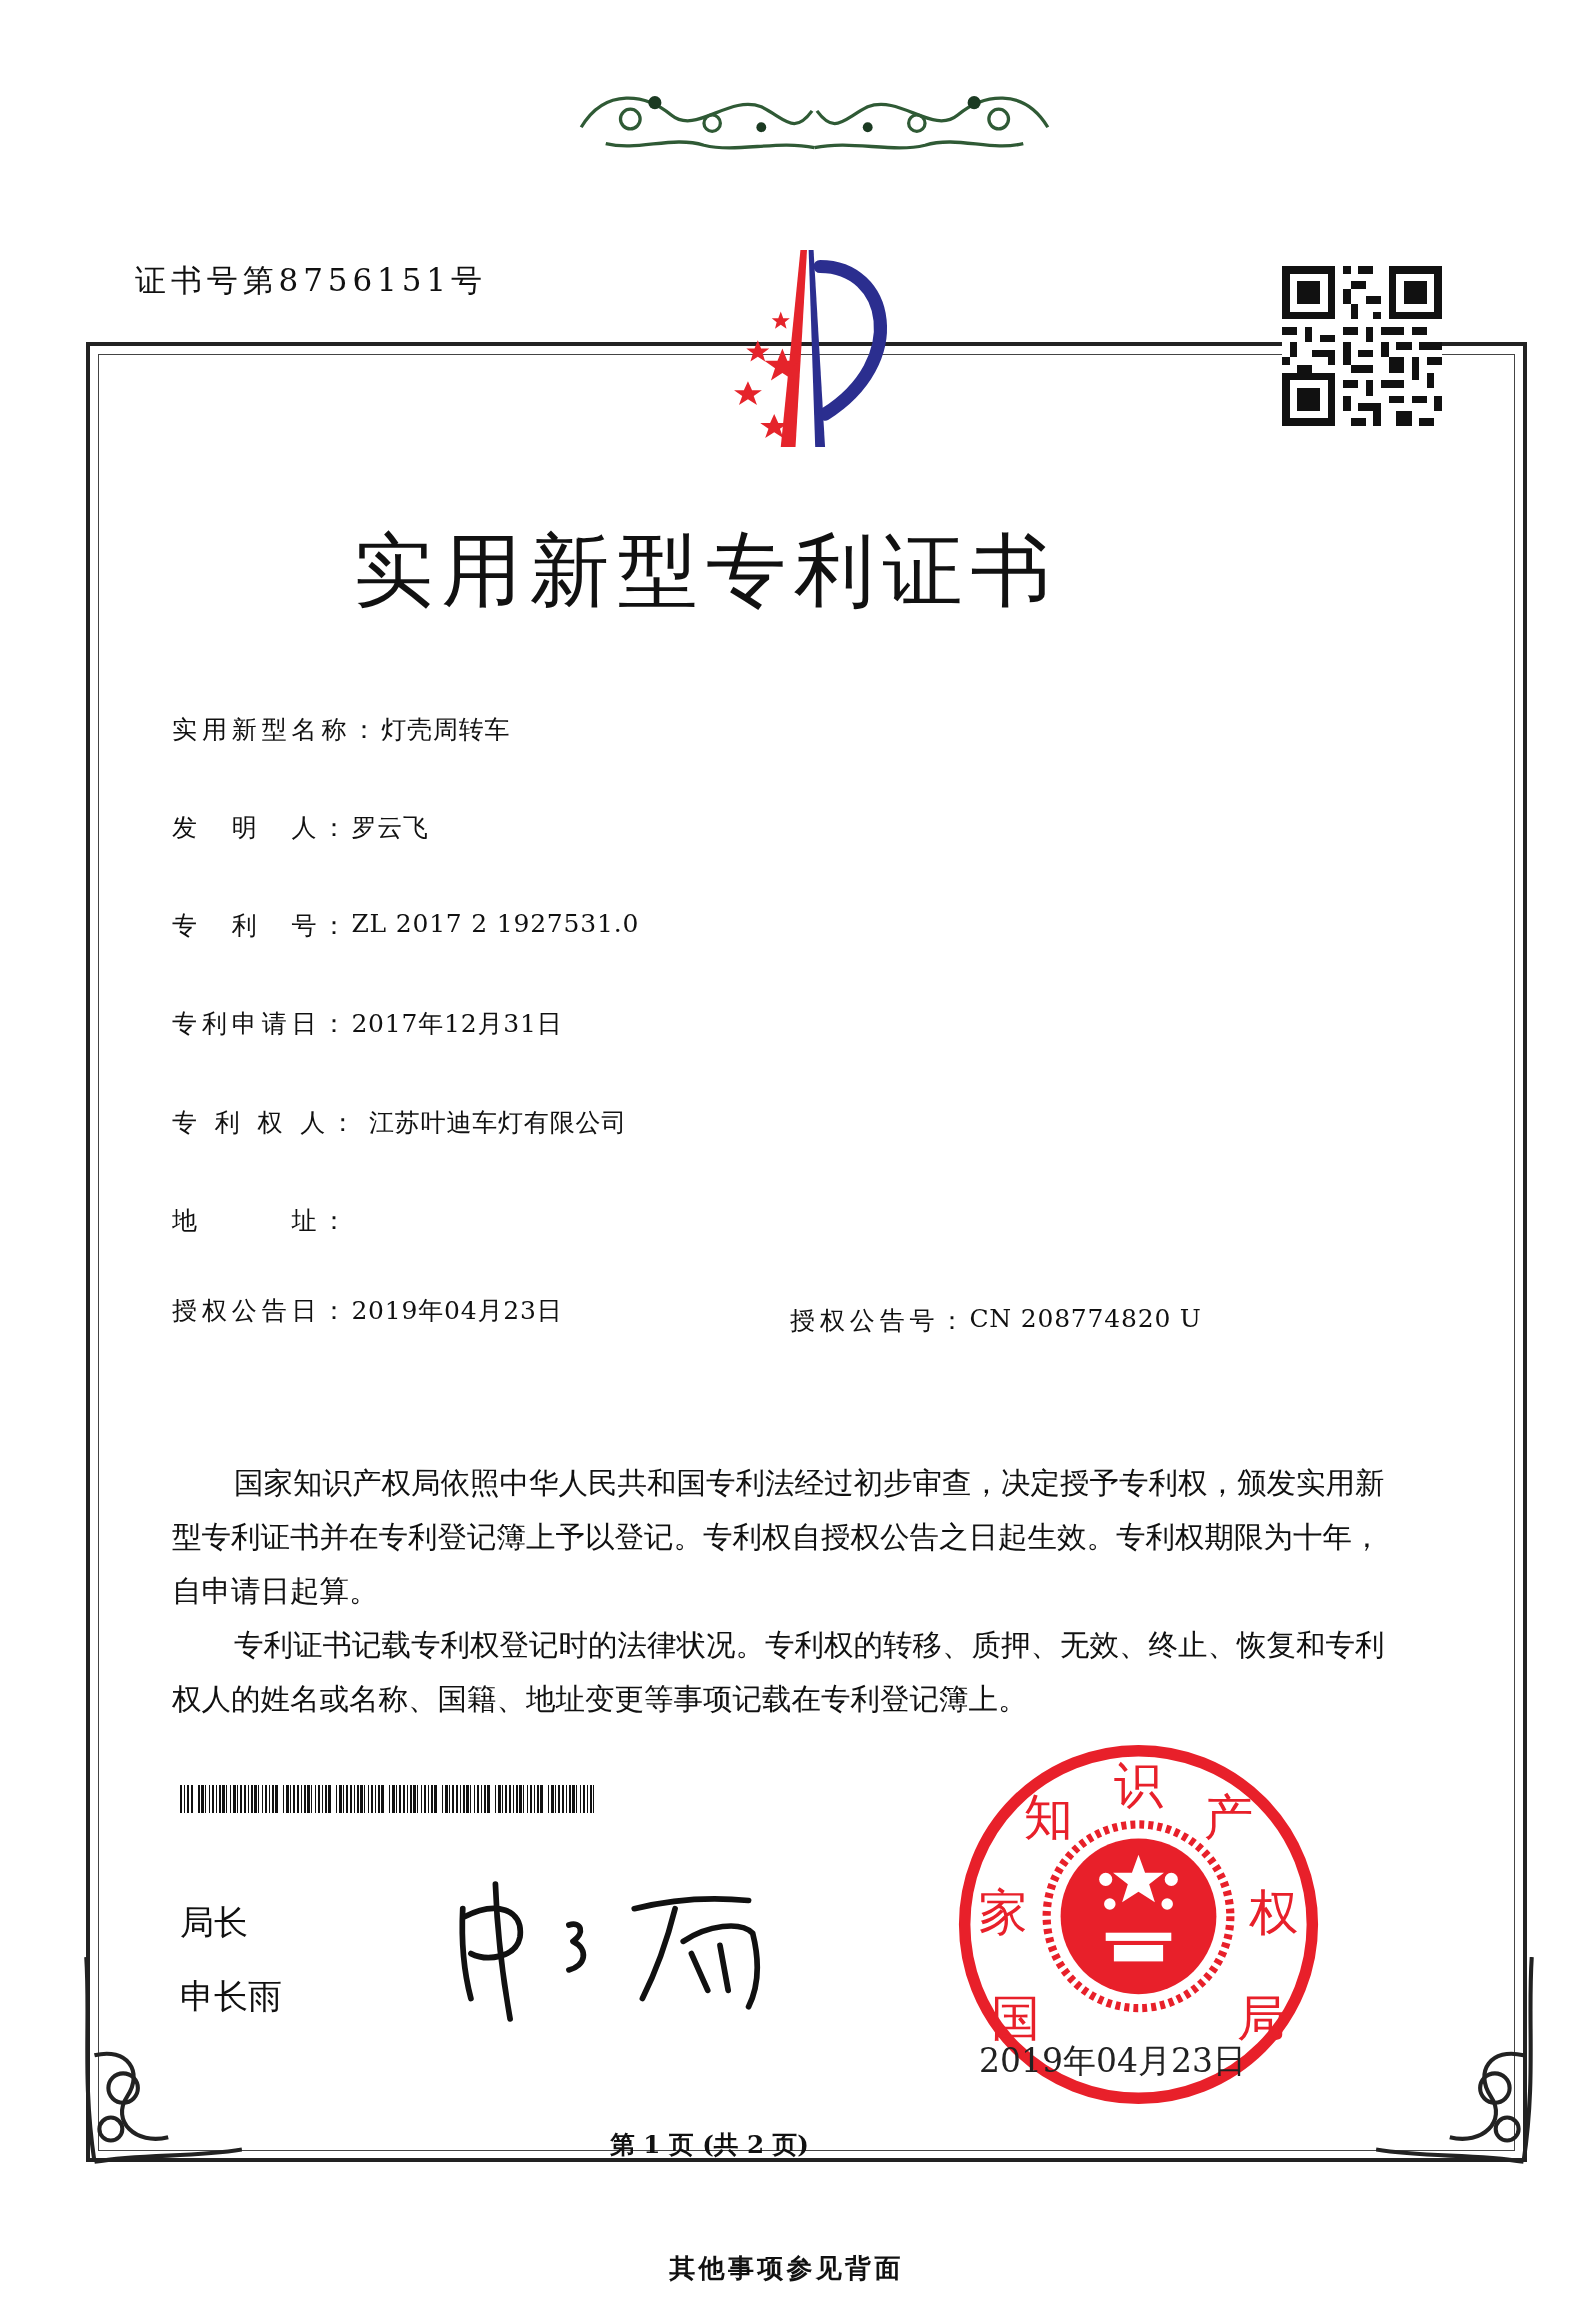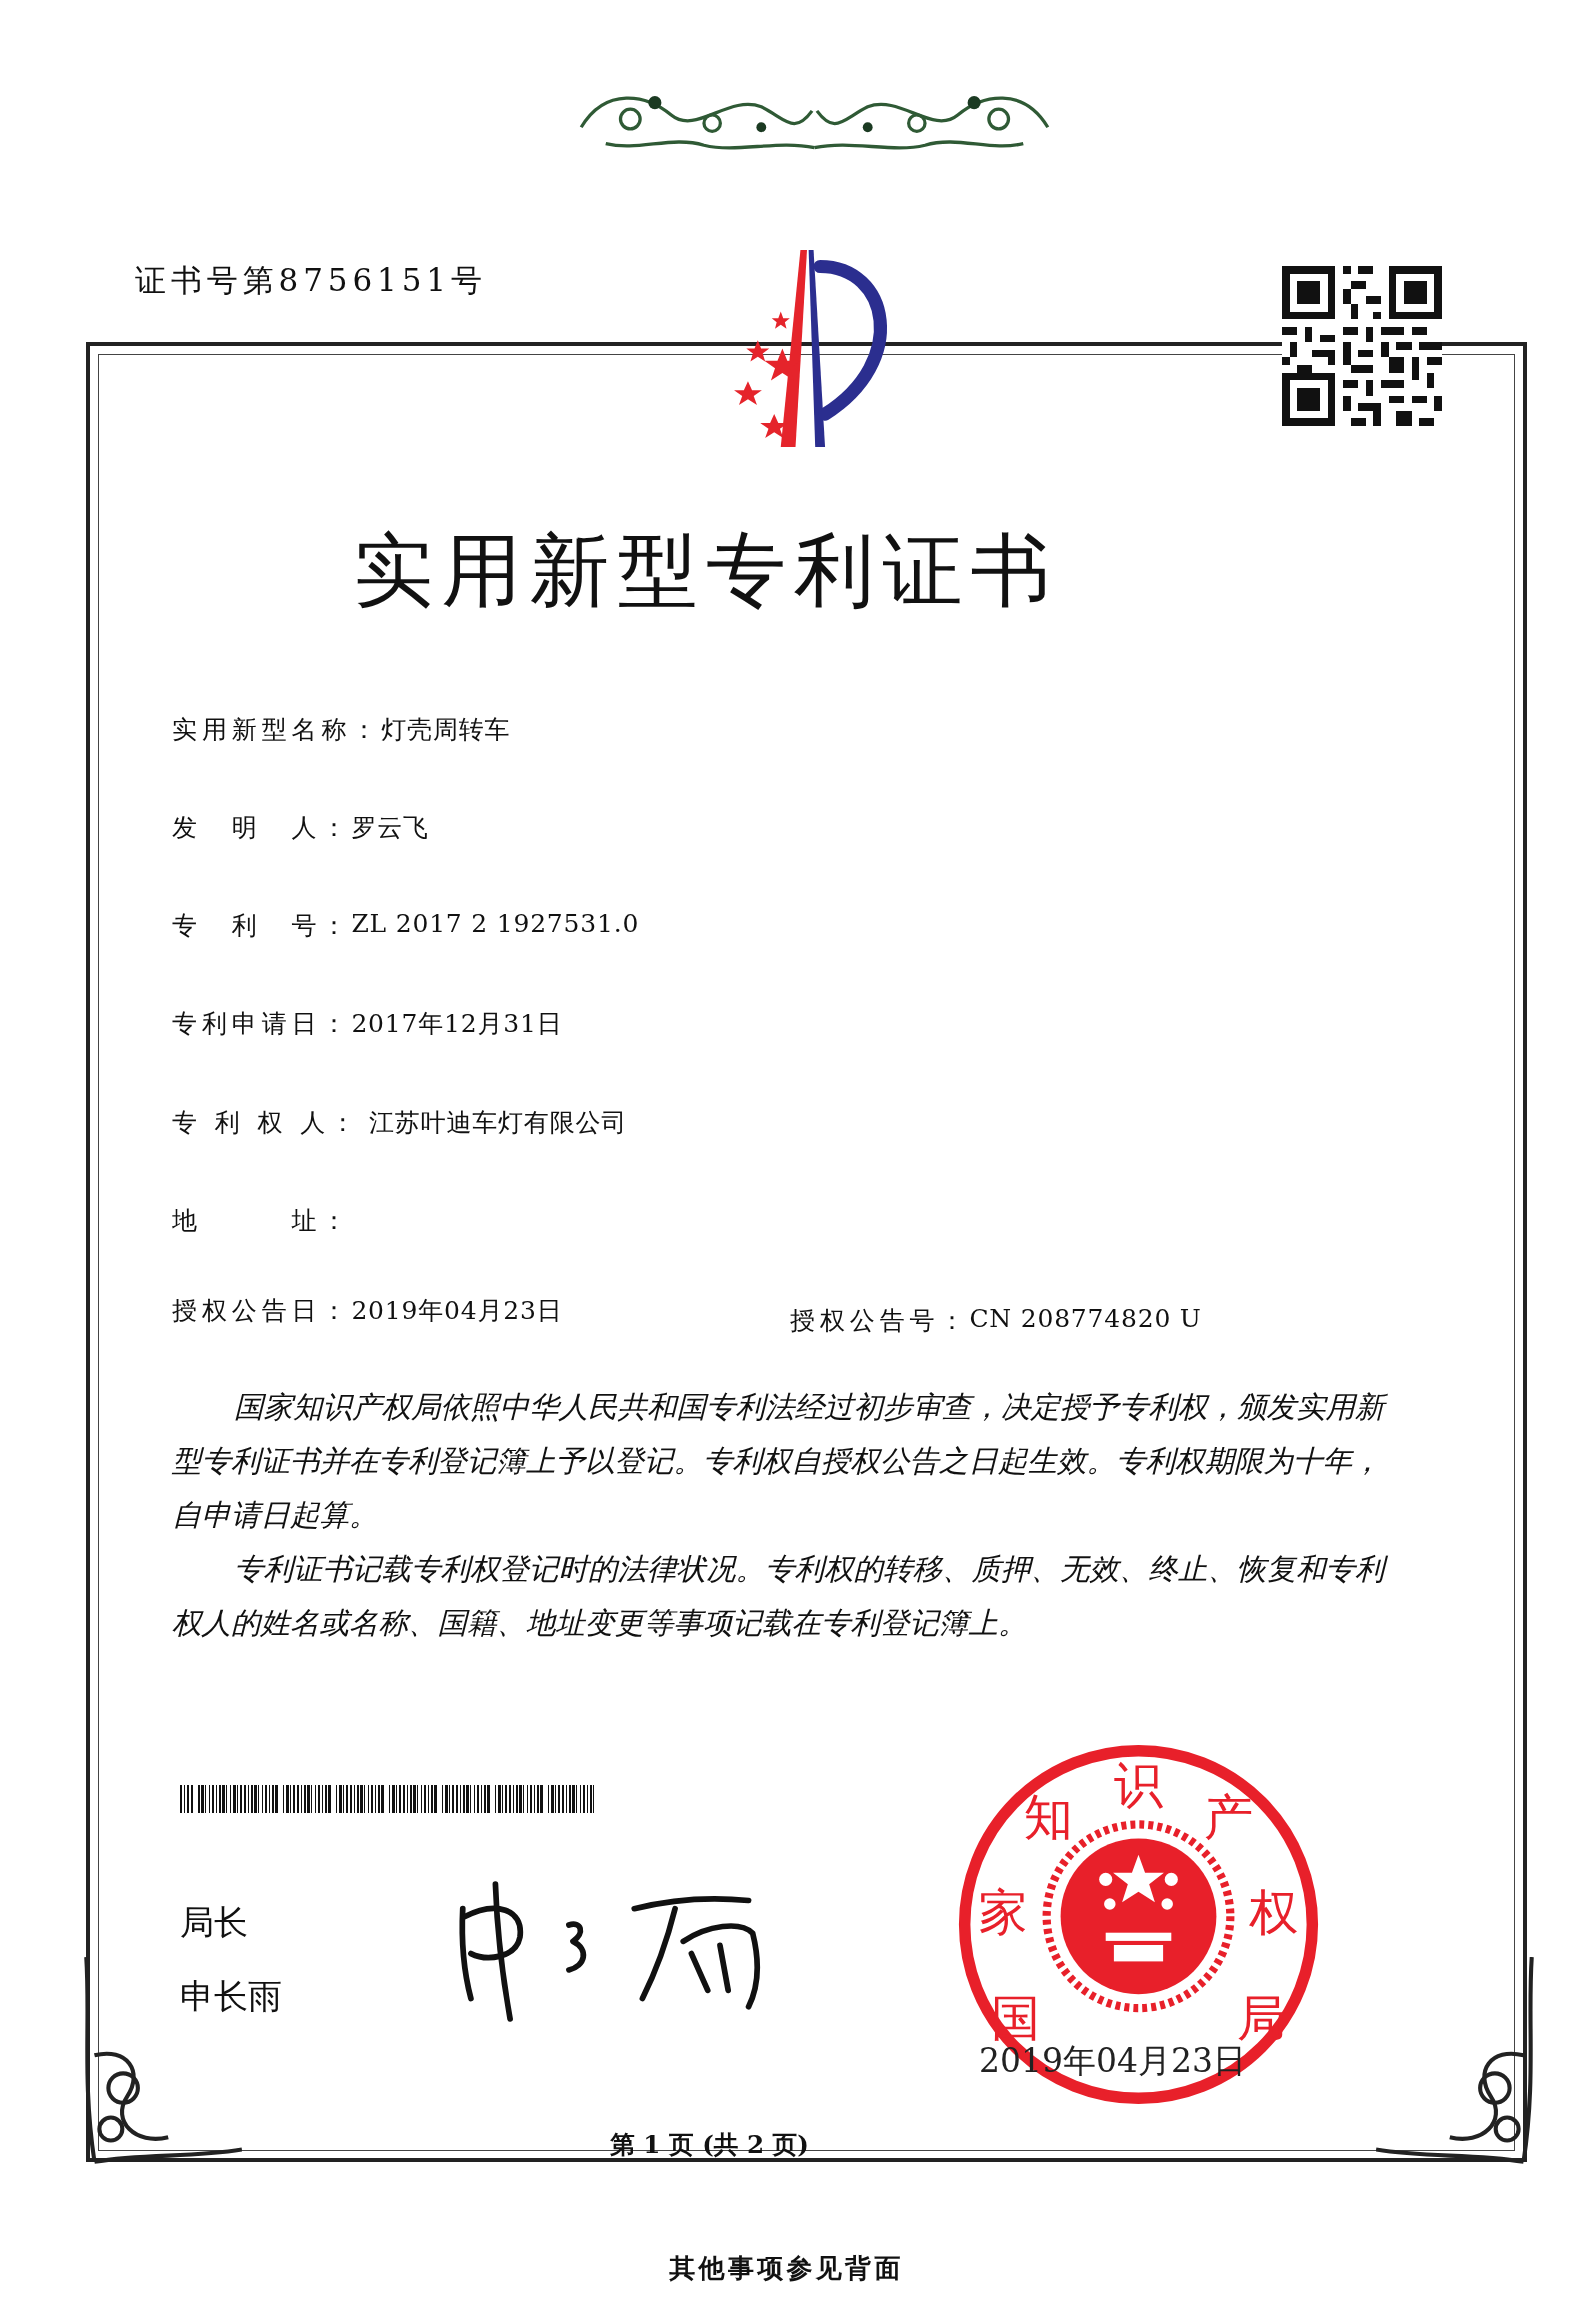--- a/index.html
+++ b/index.html
@@ -112,21 +112,21 @@
 </div>
 <div class="abs field" style="top:1258px;margin-top:36px;">
   <span class="lbl">授权公告日：</span>
   <span class="val">2019年04月23日</span>
 </div>
 <div class="abs field" style="top:1304px;left:790px;">
   <span class="lbl">授权公告号：</span>
   <span class="val">CN 208774820 U</span>
 </div>
 
-<div class="abs para" style="top:1380px;font-style:italic;">
+<div class="abs para" style="top:1456px;">
   <p>国家知识产权局依照中华人民共和国专利法经过初步审查，决定授予专利权，颁发实用新型专利证书并在专利登记簿上予以登记。专利权自授权公告之日起生效。专利权期限为十年，自申请日起算。</p>
   <p>专利证书记载专利权登记时的法律状况。专利权的转移、质押、无效、终止、恢复和专利权人的姓名或名称、国籍、地址变更等事项记载在专利登记簿上。</p>
 </div>
 
 <div class="abs barcode"></div>
 
 <div class="abs dir-title">局长</div>
 <div class="abs dir-name">申长雨</div>
 
 <svg class="abs signature" viewBox="0 0 430 180">

